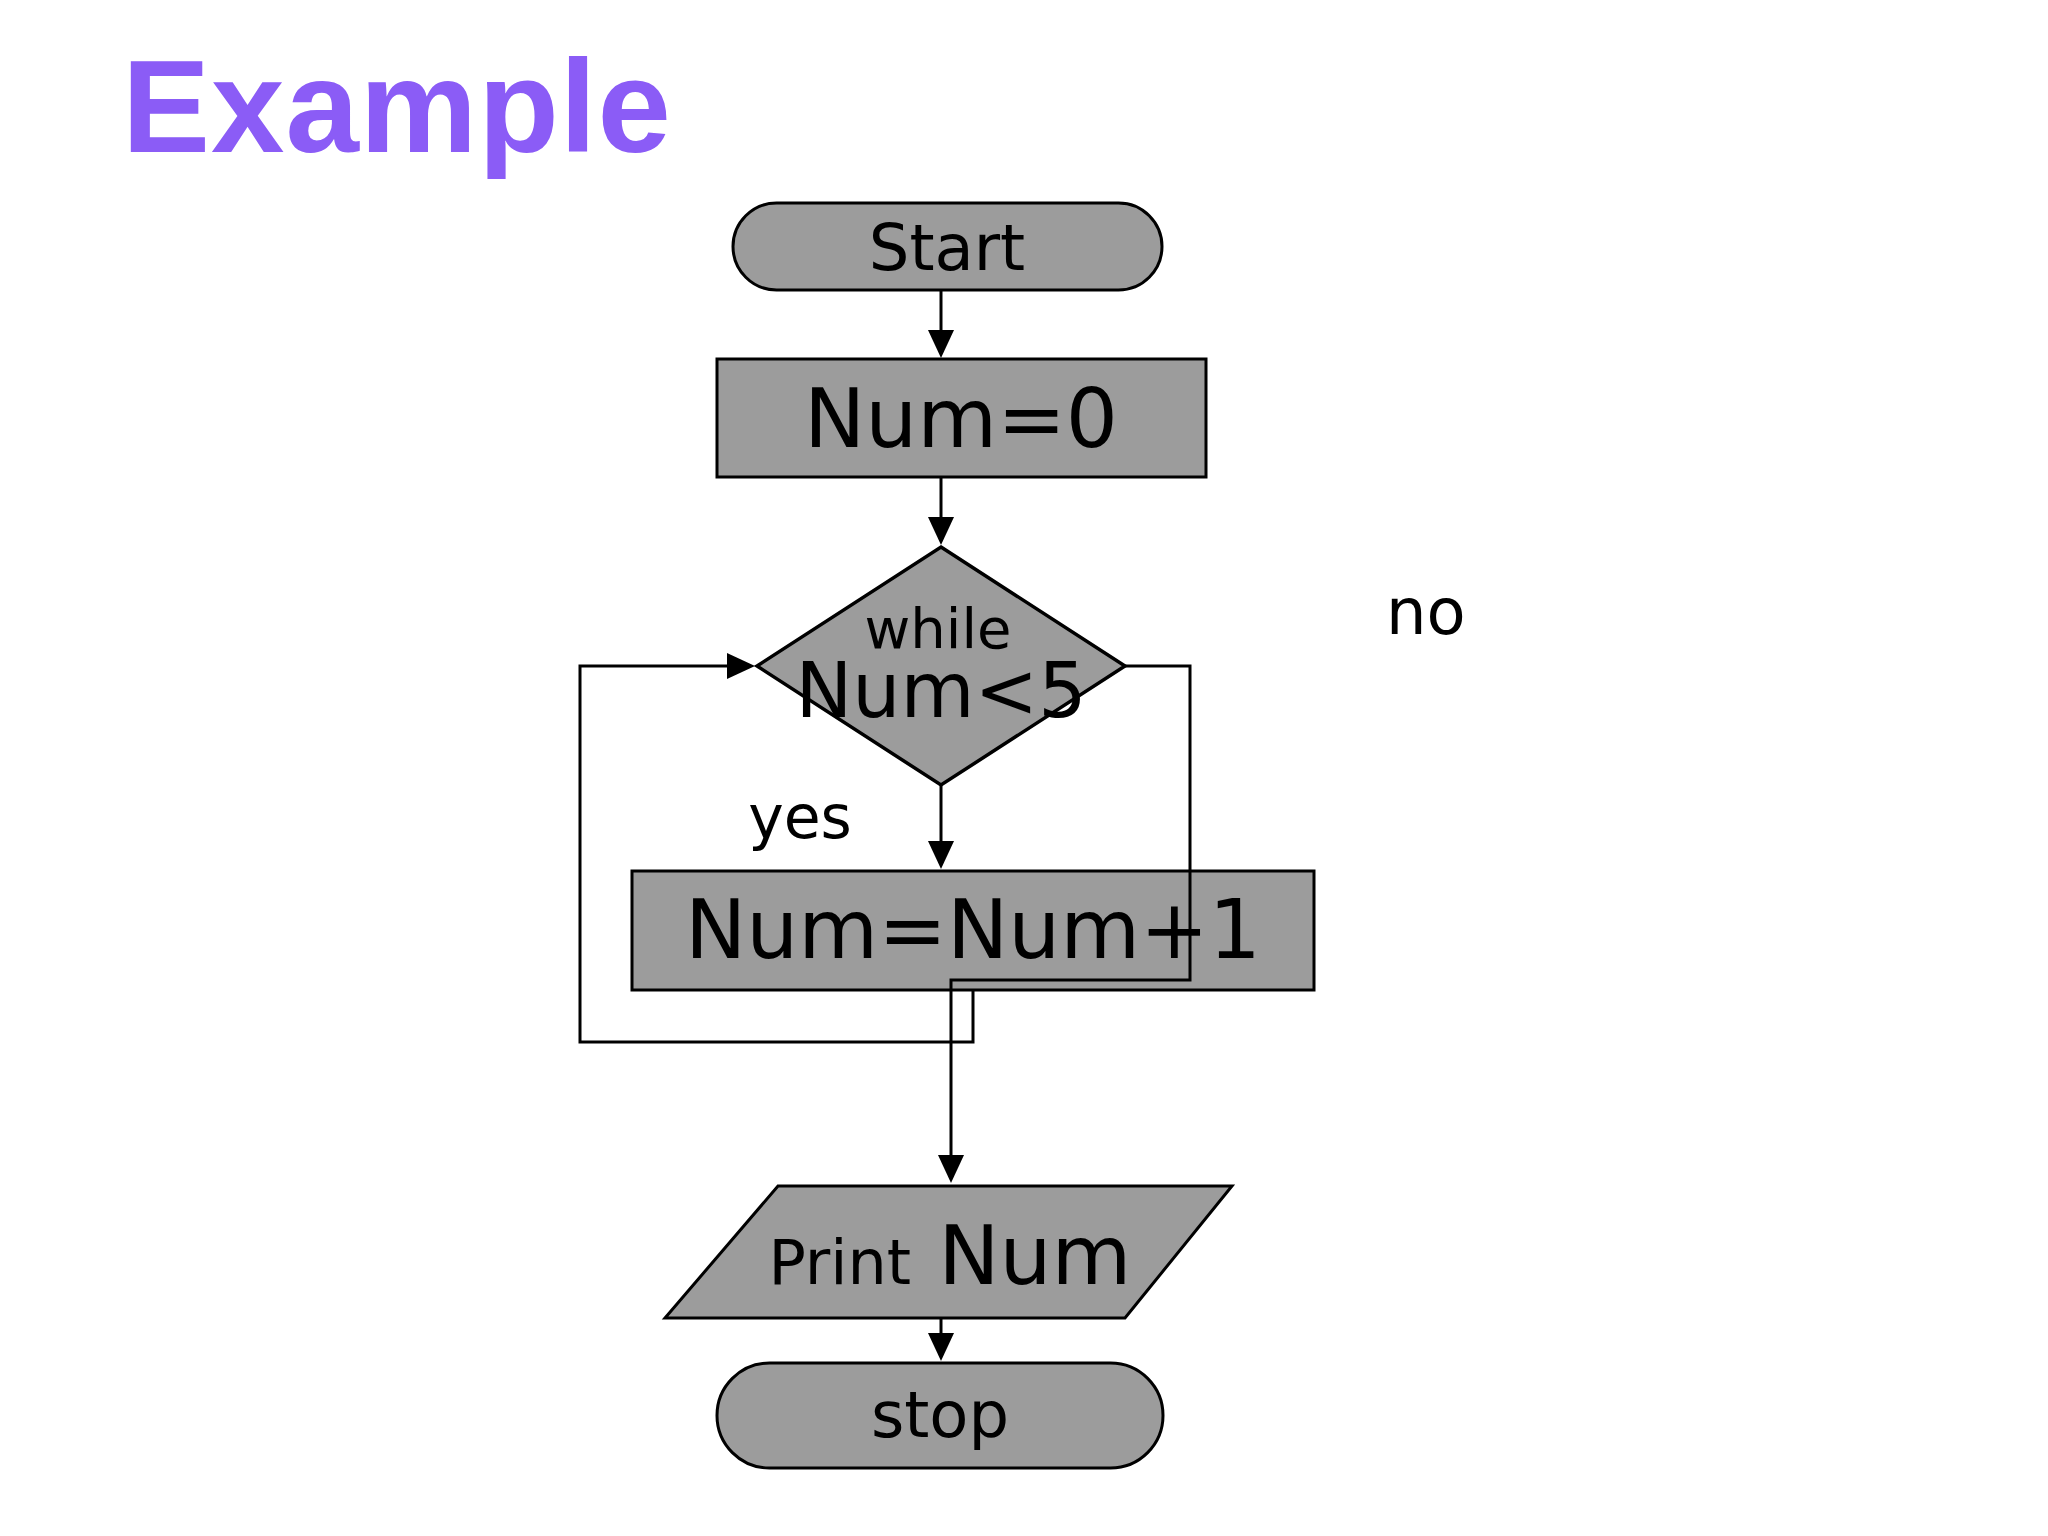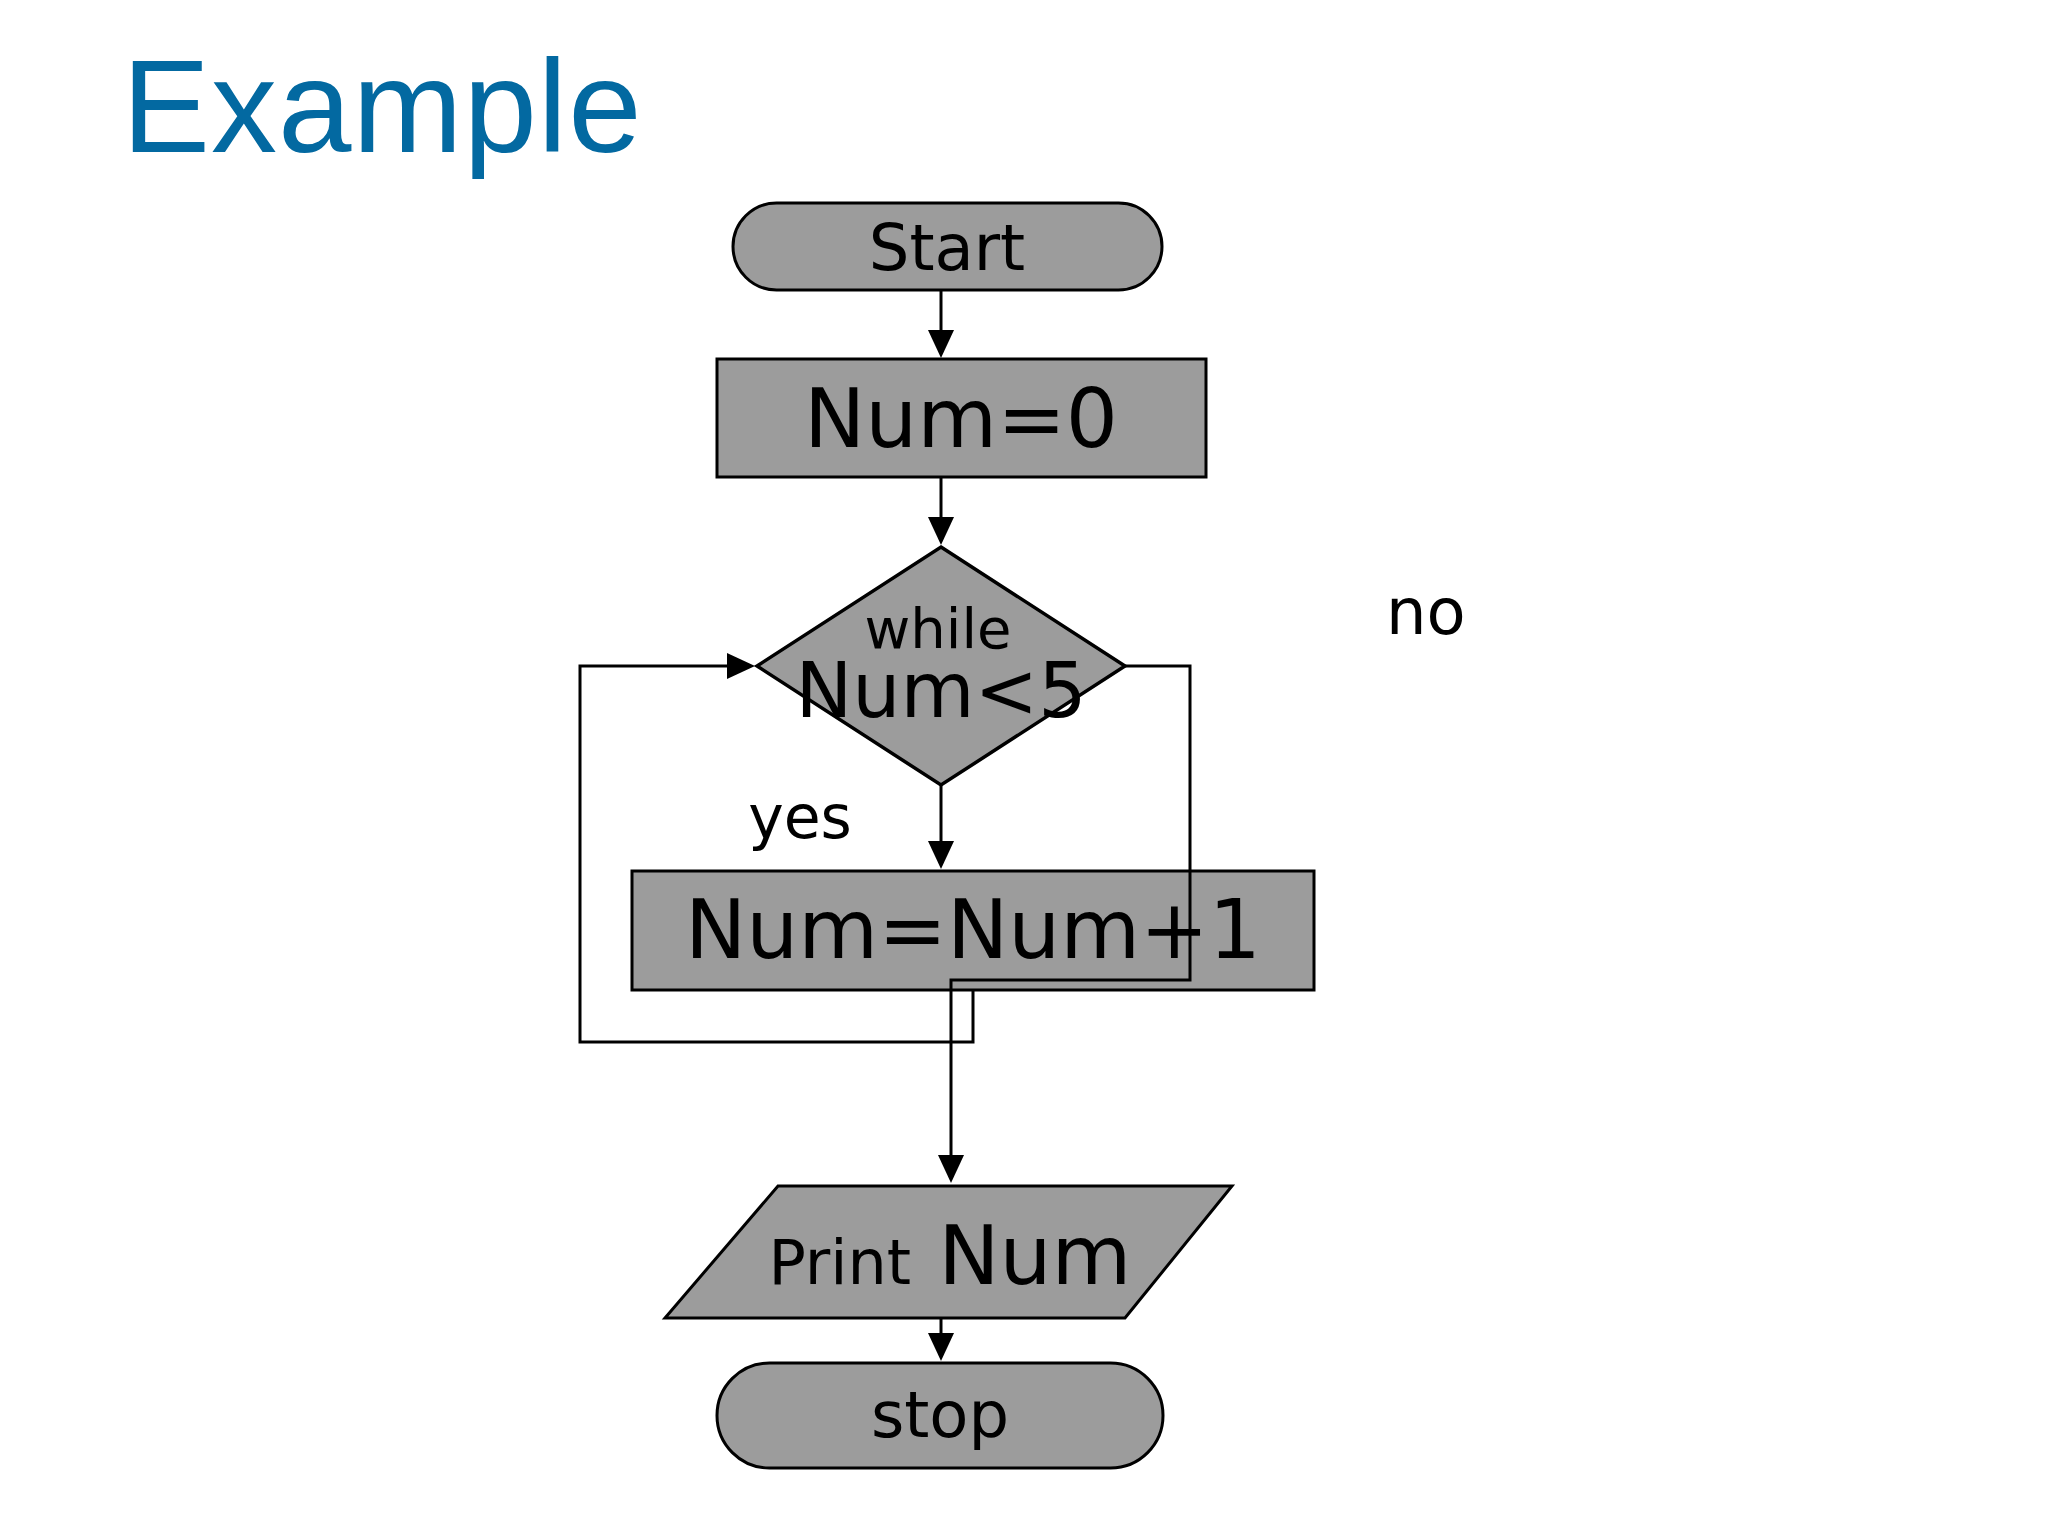--- a/index.html
+++ b/index.html
@@ -9,22 +9,22 @@
     font-family: "DejaVu Sans", sans-serif;
     position: relative;
     overflow: hidden;
   }
   .slide { position: absolute; inset: 0; }
   .slide-title {
     position: absolute;
     left: 122px; top: 38px;
     font-family: "Liberation Sans", sans-serif;
     font-size: 132px;
-    font-weight: 400;
-    color: #0369a1;
+    font-weight: 700;
+    color: #8b5cf6;
     letter-spacing: 1px;
     line-height: 1.05;
     white-space: nowrap;
   }
   svg.flowchart { position: absolute; left: 0; top: 0; }
   .shape {
     fill: var(--shape-fill, #9c9c9c);
     stroke: var(--line-color, #000000);
     stroke-width: 3;
   }

